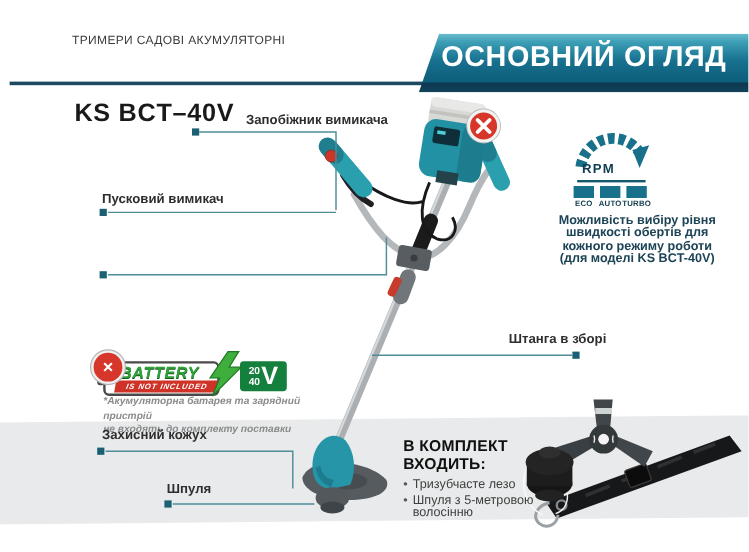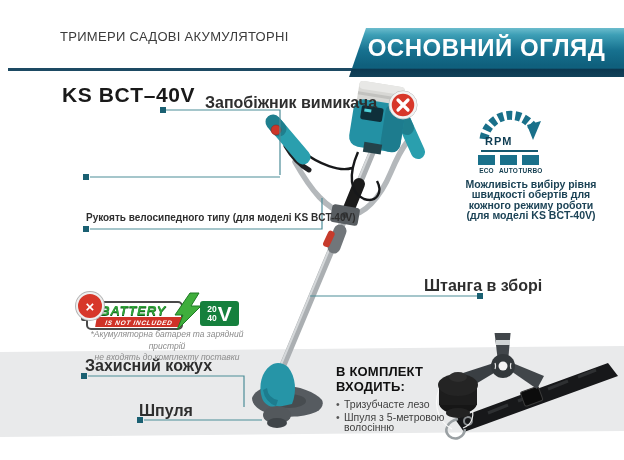--- a/index.html
+++ b/index.html
@@ -1,31 +1,31 @@
 <!DOCTYPE html>
 <html><head>
 <meta charset="utf-8">
 <style>
   html,body{margin:0;padding:0;background:#fff;}
   .canvas{position:relative;width:624px;height:460px;background:#fff;overflow:hidden;
           font-family:"Liberation Sans",sans-serif;}
   .abs{position:absolute;}
 
   
-  .category{left:60px;top:29px;font-size:13px;color:#3b3b3b;letter-spacing:.3px;}
+  .category{left:60px;top:29px;font-size:10px;color:#3b3b3b;letter-spacing:.3px;}
   .model{left:62px;top:43px;font-size:21px;font-weight:700;color:#191919;letter-spacing:.6px;margin-top:40px;}
   .rule{left:8px;top:68px;width:347px;height:2.5px;background:#1d4a63;}
   .banner{left:349px;top:28px;width:275px;height:49px;
           clip-path:polygon(17px 0,100% 0,100% 100%,0 100%);
           background:linear-gradient(180deg,#6cbccd 0%,#3d9fb6 14%,#17718f 46%,#0f607d 76%,#0f607d 82%,#0c3850 84%,#12425a 100%);}
   .banner-text{left:349px;top:28px;width:275px;height:40px;display:flex;align-items:center;justify-content:center;
           color:#fff;font-size:24px;font-weight:700;letter-spacing:.5px;}
 
   
-  .lbl{font-size:16px;font-weight:600;color:#2e2e2e;white-space:nowrap;}
+  .lbl{font-size:11px;font-weight:600;color:#2e2e2e;white-space:nowrap;}
   .lbl-safety{left:205px;top:94px;}
   .lbl-trigger{left:85px;top:160px;}
   .lbl-handle{left:86px;top:212px;font-size:10px;}
   .lbl-shaft{left:424px;top:277px;}
   .lbl-guard{left:85px;top:357px;}
   .lbl-spool{left:139px;top:402px;}
   svg.lines{left:0;top:0;pointer-events:none;}
   svg.lines polyline{fill:none;stroke:#4d8d98;stroke-width:1.2;}
   svg.lines rect{fill:#1a6072;}
 
@@ -43,21 +43,21 @@
   .bat-word{left:24px;top:13px;font-size:13.5px;font-style:italic;font-weight:800;color:#2fa339;
             letter-spacing:.5px;text-shadow:0 1px 0 #19571f;z-index:2;}
   .bat-ribbon{left:20px;top:27px;width:86px;height:10px;background:#cf3227;transform:skewX(-10deg);
             display:flex;align-items:center;justify-content:center;color:#fff;font-size:6.5px;font-style:italic;
             font-weight:700;letter-spacing:.7px;z-index:2;}
   .bat-bolt{left:96px;top:2px;z-index:2;}
   .bat-volt{left:124px;top:11px;width:39px;height:25px;background:#15803d;border-radius:3px;display:flex;
             align-items:center;justify-content:center;color:#fff;z-index:1;}
   .bat-volt .nums{display:flex;flex-direction:column;font-size:8.5px;font-weight:700;line-height:8.5px;margin-right:1px;}
   .bat-volt .unit{font-size:21px;font-weight:700;line-height:21px;}
-  .note{left:72px;top:329px;width:190px;text-align:center;font-style:italic;font-size:8.5px;color:#8b8b8b;line-height:11.5px;}
+  .note{left:86px;top:329px;width:190px;text-align:left;font-style:italic;font-size:8.5px;color:#8b8b8b;line-height:11.5px;font-weight:bold;}
 
   
   .rpm-label{left:485px;top:135px;font-size:11px;font-weight:700;color:#0e3c52;letter-spacing:1px;}
   .rpm-underline{left:481px;top:150px;width:57px;height:2px;background:#14586e;}
   .modes{left:476px;top:155px;display:flex;gap:1px;}
   .mode{width:21px;display:flex;flex-direction:column;align-items:center;}
   .mode-box{width:17px;height:10px;background:#19708a;margin-bottom:2px;}
   .mode-label{font-size:6.5px;font-weight:700;color:#123c4e;letter-spacing:.2px;}
   .feature-desc{left:448px;top:179px;width:166px;text-align:center;font-size:10.5px;font-weight:700;
                 color:#1c4356;line-height:10.3px;}
@@ -220,18 +220,18 @@
       <polyline points="90,229 322,229 322,198"></polyline>
     <rect x="477" y="293" width="6" height="6"></rect>
       <polyline points="477,296 310,296"></polyline>
     <rect x="81" y="373" width="6" height="6"></rect>
       <polyline points="88,376 244,376 244,407"></polyline>
     <rect x="137" y="417" width="6" height="6"></rect>
       <polyline points="144,420 262,420"></polyline>
   </svg>
 
   <div class="abs lbl lbl-safety">Запобіжник вимикача</div>
-  <div class="abs lbl lbl-handle">Рукоять велосипедного типу (для моделі KS BCT-40V)</div>
+  <div class="abs lbl lbl-trigger">Пусковий вимикач</div>
   <div class="abs lbl lbl-shaft">Штанга в зборі</div>
   <div class="abs lbl lbl-guard">Захисний кожух</div>
   <div class="abs lbl lbl-spool">Шпуля</div>
 
 </div>
 
 </body></html>

